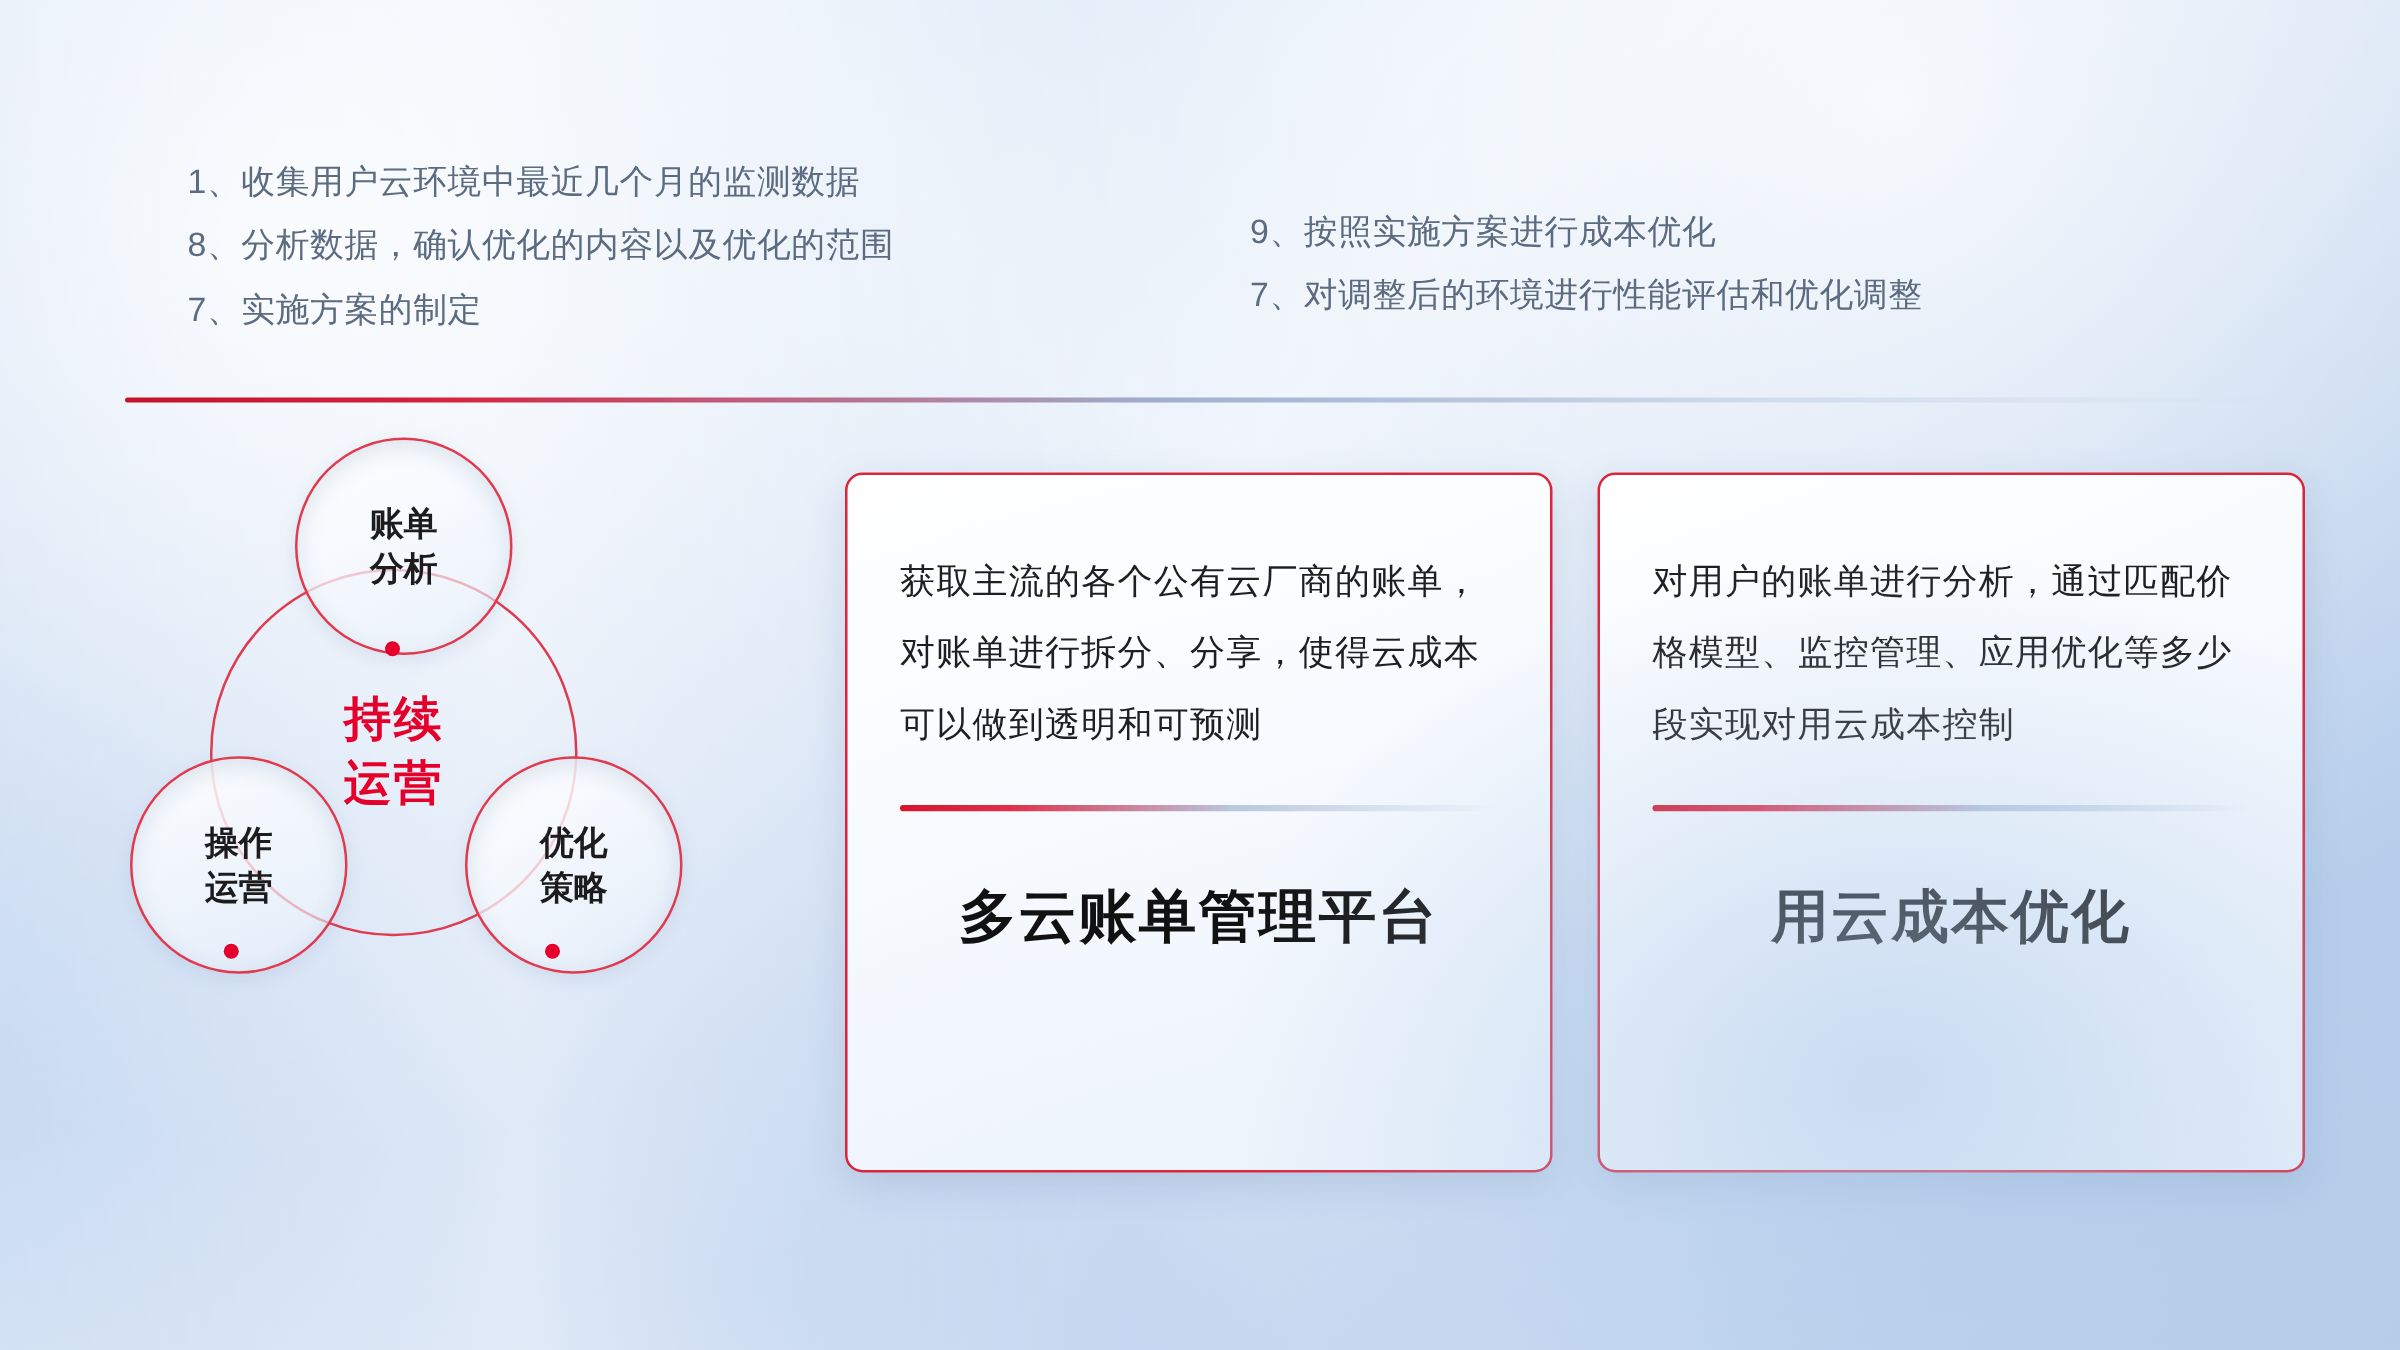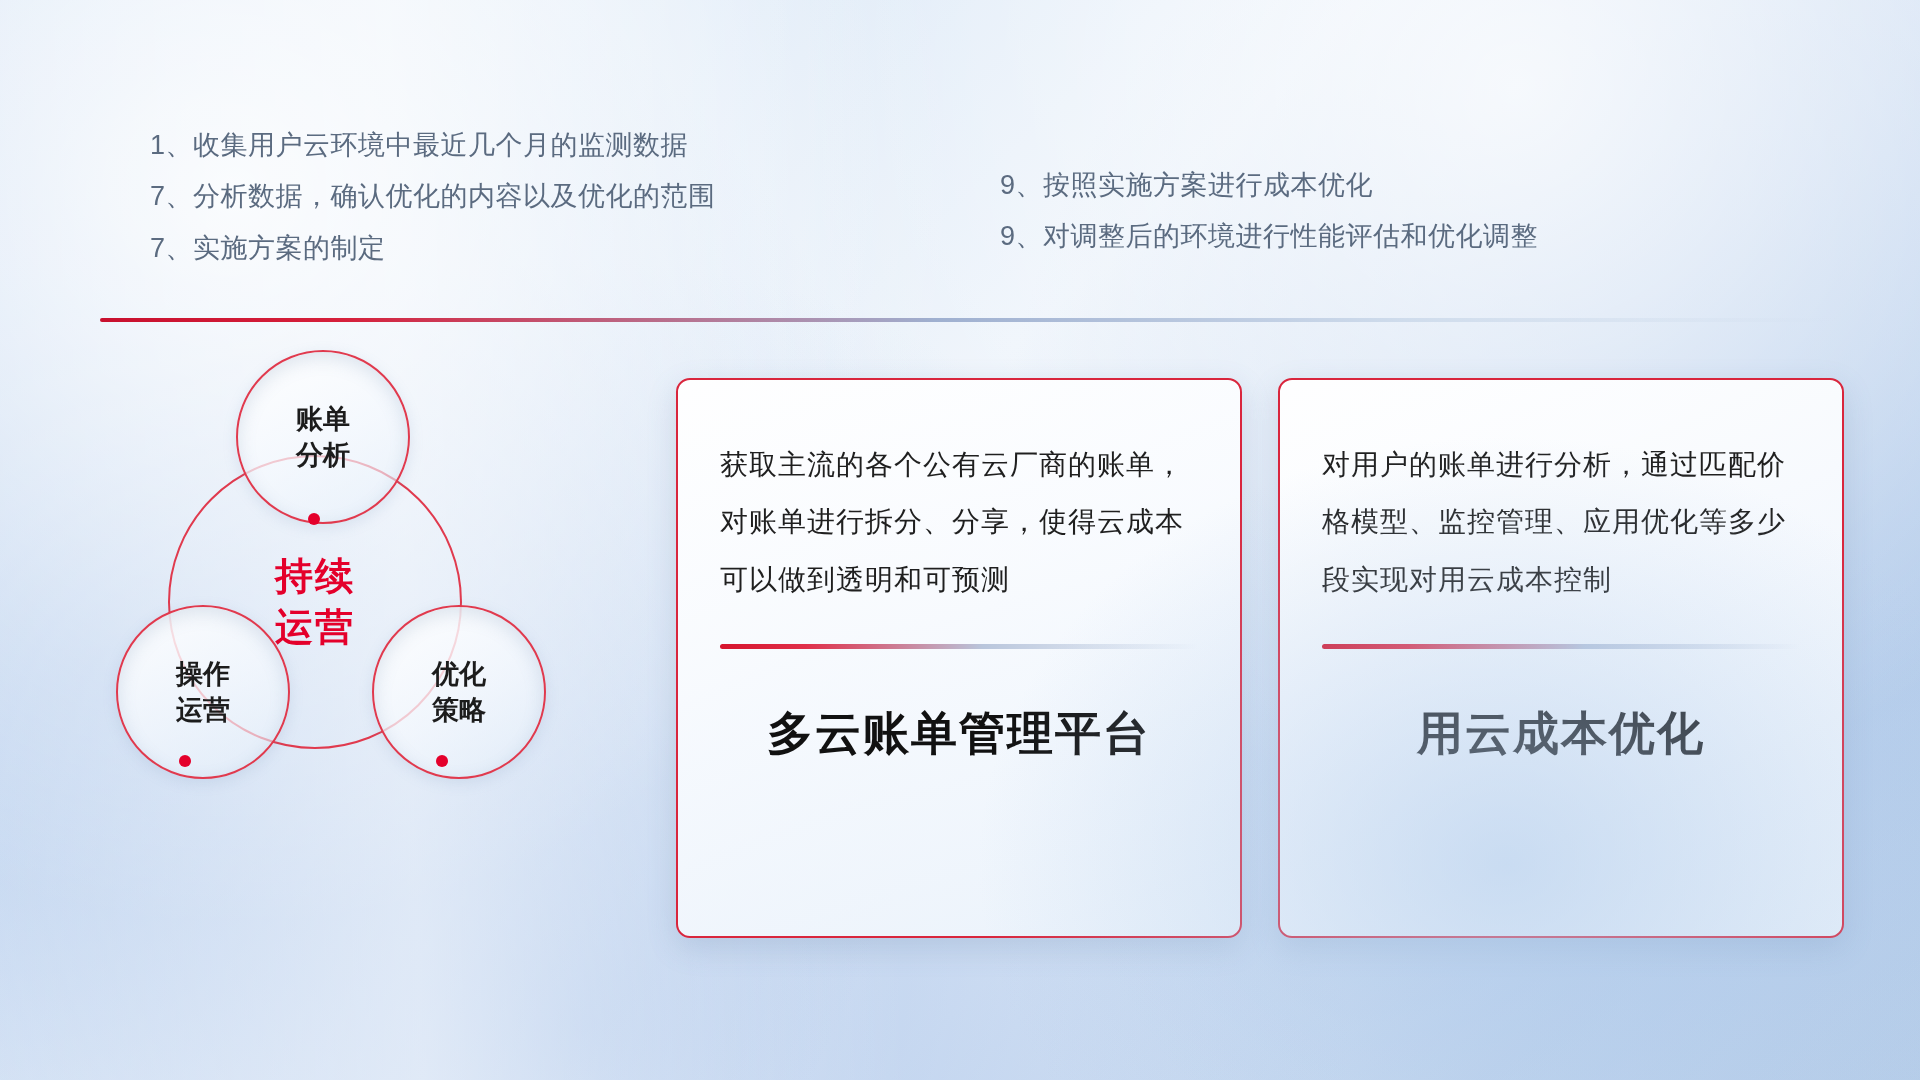--- a/index.html
+++ b/index.html
@@ -90,21 +90,21 @@
     display: flex;
     align-items: center;
     justify-content: center;
     text-align: center;
     font-weight: bold;
     color: #1c1c1c;
     font-size: 27px;
     line-height: 1.35;
   }
   .circle.top   { left: 136px; top: 0px;   width: 170px; height: 170px; }
-  .circle.left  { left: 16px;   top: 255px; width: 170px; height: 170px; }
+  .circle.left  { left: 4px;   top: 255px; width: 170px; height: 170px; }
   .circle.right { left: 272px; top: 255px; width: 170px; height: 170px; }
 
   .ring {
     position: absolute;
     left: 68px;
     top: 105px;
     width: 290px;
     height: 290px;
     border-radius: 50%;
     border: 2px solid #e03a4e;
@@ -168,27 +168,27 @@
     letter-spacing: 2px;
   }
 </style>
 </head>
 <body>
 
 <div id="slide">
 
   <div class="list-col left">
     <span class="list-item">1、收集用户云环境中最近几个月的监测数据</span>
-    <span class="list-item">7、分析数据，确认优化的内容以及优化的范围</span>
+    <span class="list-item">8、分析数据，确认优化的内容以及优化的范围</span>
     <span class="list-item">7、实施方案的制定</span>
   </div>
 
   <div class="list-col right">
     <span class="list-item">9、按照实施方案进行成本优化</span>
-    <span class="list-item">9、对调整后的环境进行性能评估和优化调整</span>
+    <span class="list-item">7、对调整后的环境进行性能评估和优化调整</span>
   </div>
 
   <div class="divider"></div>
 
   <div class="venn">
 
     <div class="ring">
       <div class="ring-label">
         <div>持续</div>
         <div>运营</div>

